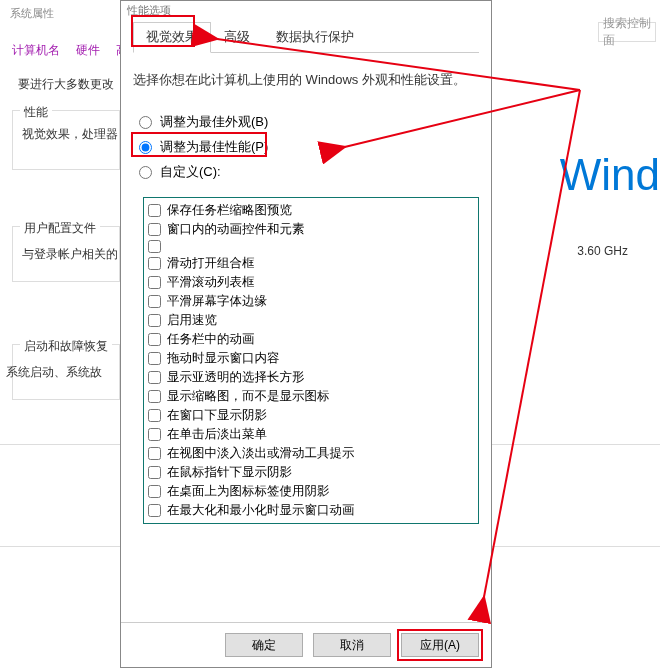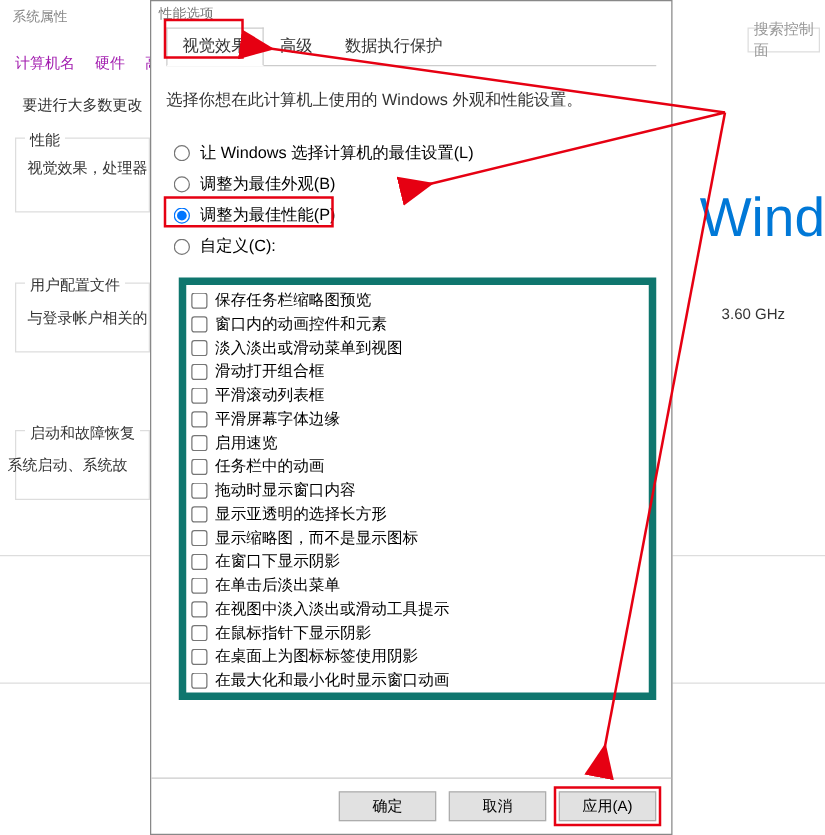--- a/index.html
+++ b/index.html
@@ -61,21 +61,21 @@
       position: absolute;
       left: 0; right: 0;
       height: 1px;
       background: #ddd;
     }
 
     
     .dialog {
       position: absolute;
       left: 120px; top: 0;
-      width: 418px; height: 668px;
+      width: 372px; height: 668px;
       background: #fff;
       border: 1px solid #888;
       display: flex;
       flex-direction: column;
     }
     .dialog-title {
       height: 20px;
       padding: 2px 6px;
       font-size: 11px;
       color: #777;
@@ -132,21 +132,21 @@
     }
     .redbox2 {
       position: absolute;
       left: -8px; top: -6px;
       width: 136px; height: 25px;
       border: 2px solid #e60012;
       pointer-events: none;
     }
     .checklist {
       margin: 16px 0 0 10px;
-      border: 6px solid #0f766e;
+      border: 1px solid #0f766e;
       max-height: 338px;
       overflow: hidden;
       padding: 3px 4px;
     }
     .check-line {
       display: flex;
       align-items: center;
       font-size: 12.5px;
       padding: 1px 0;
     }
@@ -226,24 +226,20 @@
     <div class="tabstrip">
       <div class="tab active">视觉效果</div>
       <div class="tab">高级</div>
       <div class="tab">数据执行保护</div>
       <div class="redbox1"></div>
     </div>
 
     <div class="instr">选择你想在此计算机上使用的 Windows 外观和性能设置。</div>
 
     <div class="radiogroup">
-      <label class="radio-line">
-        <input type="radio" name="perf" style="">
-        <span>让 Windows 选择计算机的最佳设置(L)</span>
-      </label>
       <label class="radio-line">
         <input type="radio" name="perf" style="">
         <span>调整为最佳外观(B)</span>
       </label>
       <label class="radio-line">
         <input type="radio" name="perf" checked="" style="">
         <span>调整为最佳性能(P)</span>
         <div class="redbox2"></div>
       </label>
       <label class="radio-line">
@@ -256,21 +252,20 @@
         <label class="check-line">
           <input type="checkbox" style="">
           <span>保存任务栏缩略图预览</span>
         </label>
         <label class="check-line">
           <input type="checkbox" style="">
           <span>窗口内的动画控件和元素</span>
         </label>
         <label class="check-line">
           <input type="checkbox" style="">
-          <span>淡入淡出或滑动菜单到视图</span>
         </label>
         <label class="check-line">
           <input type="checkbox" style="">
           <span>滑动打开组合框</span>
         </label>
         <label class="check-line">
           <input type="checkbox" style="">
           <span>平滑滚动列表框</span>
         </label>
         <label class="check-line">

